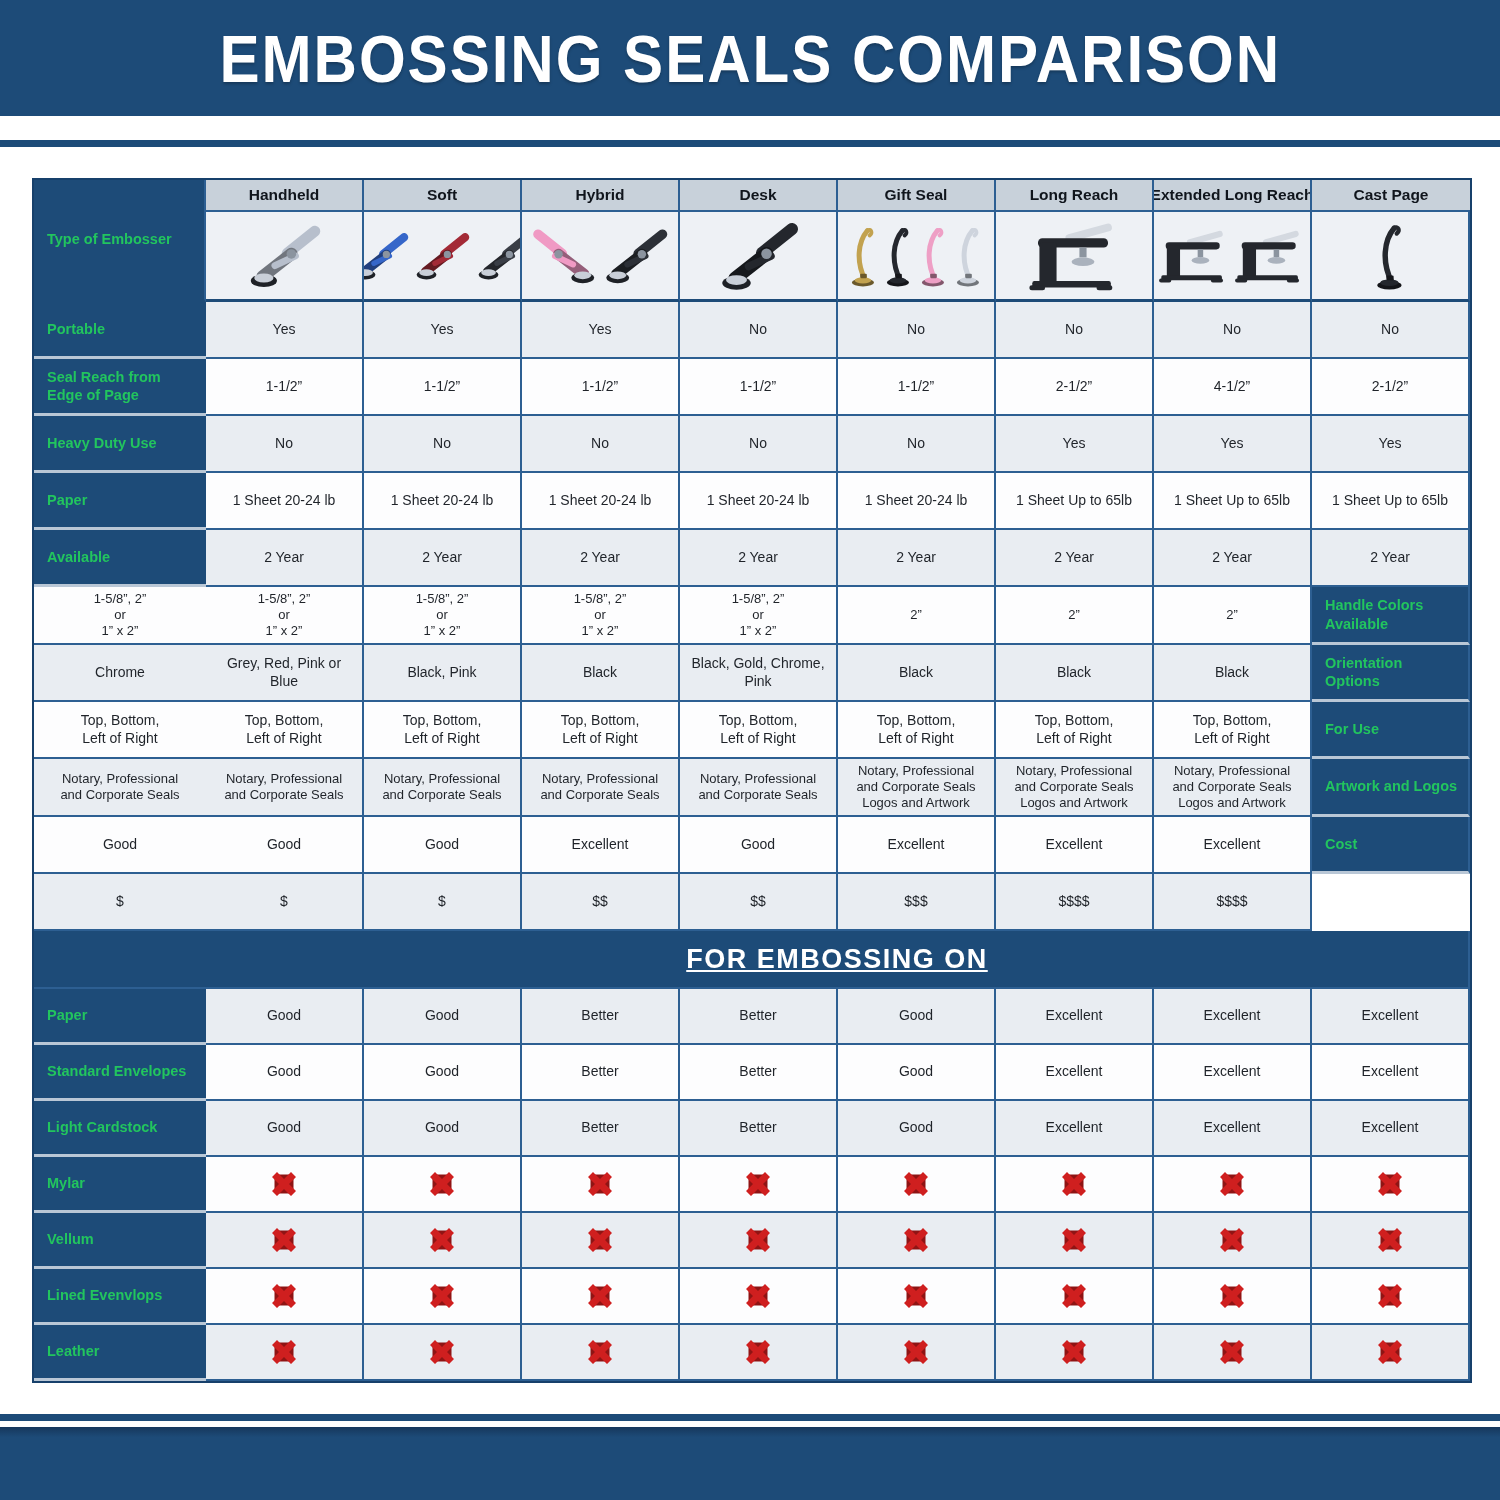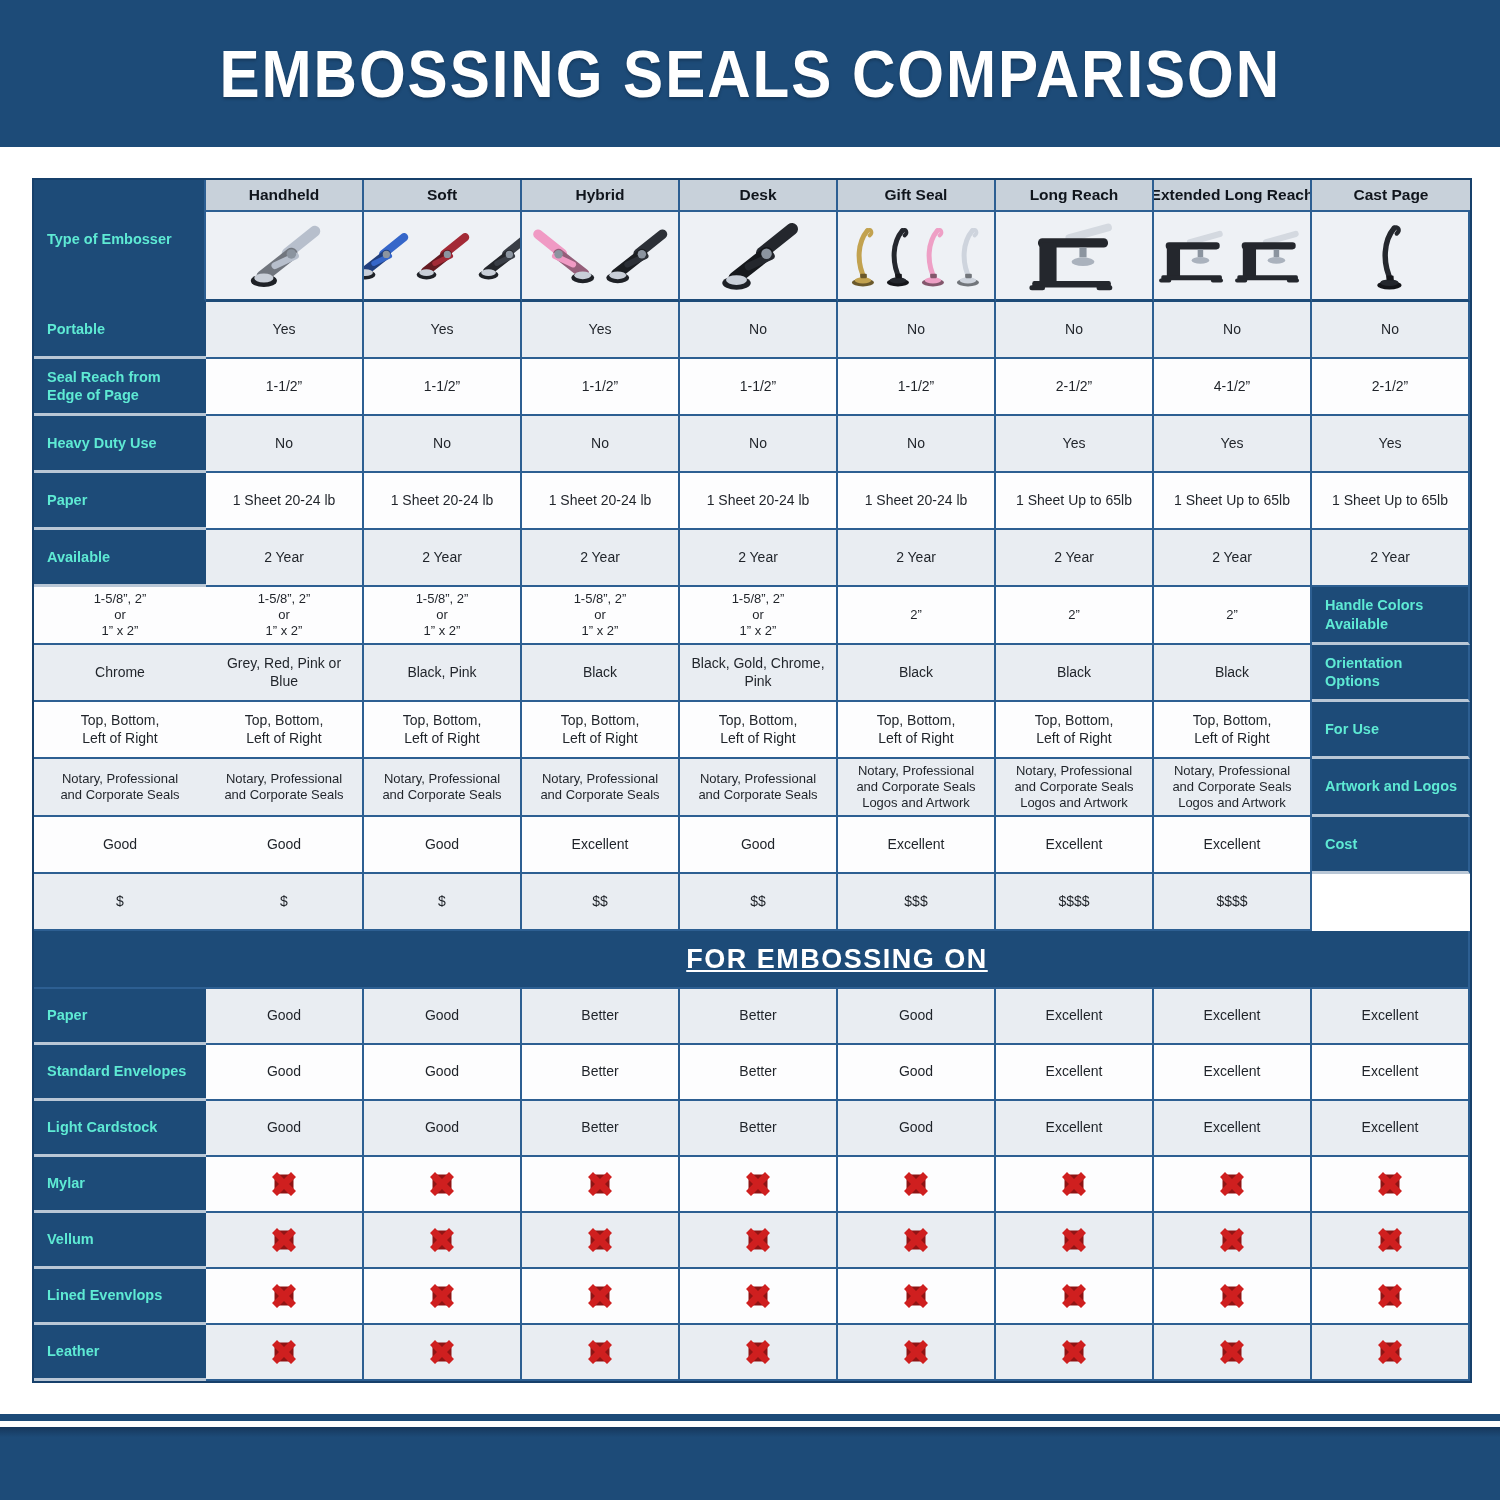--- a/index.html
+++ b/index.html
@@ -4,21 +4,21 @@
 <style>
   html,body{margin:0;padding:0;}
   body{
     width:1500px;height:1500px;
     background:#ffffff;
     font-family:"Liberation Sans", sans-serif;
     position:relative;overflow:hidden;
     color:var(--text,#1f2329);
   }
   .banner{
-    position:absolute;left:0;top:0;width:1500px;height:146px;
+    position:absolute;left:0;top:0;width:1500px;height:116px;
     background:var(--navy,#1d4b78);
     display:flex;align-items:center;justify-content:center;
   }
   .banner h1{
     margin:0;color:#ffffff;font-size:62px;font-weight:700;
     letter-spacing:2px;transform:scale(.97,1.08);
     text-shadow:0 2px 3px rgba(0,0,0,.25);
     white-space:nowrap;
   }
   .rule-top{position:absolute;left:0;top:140px;width:1500px;height:7px;background:var(--navy,#1d4b78);}
@@ -38,21 +38,21 @@
     display:flex;align-items:center;justify-content:center;
     text-align:center;
     border-right:2px solid var(--grid_border,#2d5f92);
     border-bottom:2px solid var(--grid_border,#2d5f92);
     box-sizing:border-box;
     overflow:hidden;
   }
   .cell:nth-child(9n){border-right:none;}
   .lbl{
     background:var(--navy,#1d4b78);
-    color:#5eead4;font-weight:700;font-size:14.5px;line-height:1.25;
+    color:#22c55e;font-weight:700;font-size:14.5px;line-height:1.25;
     justify-content:flex-start;text-align:left;
     padding:0 8px 0 13px;
     border-right:2px solid var(--grid_border,#2d5f92);
     border-bottom:3px solid #b9c7d6;
   }
   .hdr{
     background:var(--header_bg,#c8d1da);
     font-weight:700;font-size:15.5px;color:#10151c;white-space:nowrap;
   }
   .img-cell{

